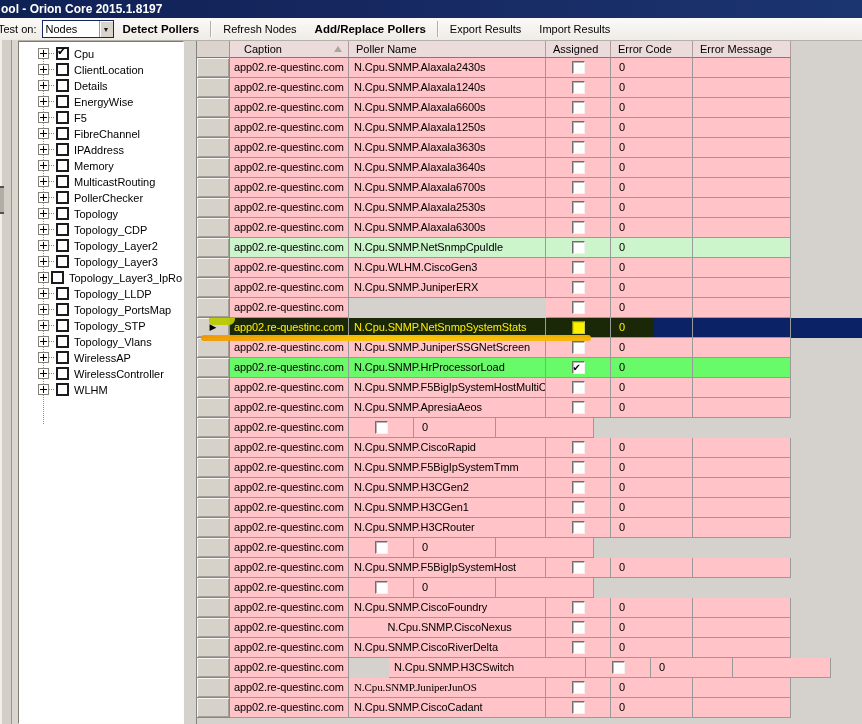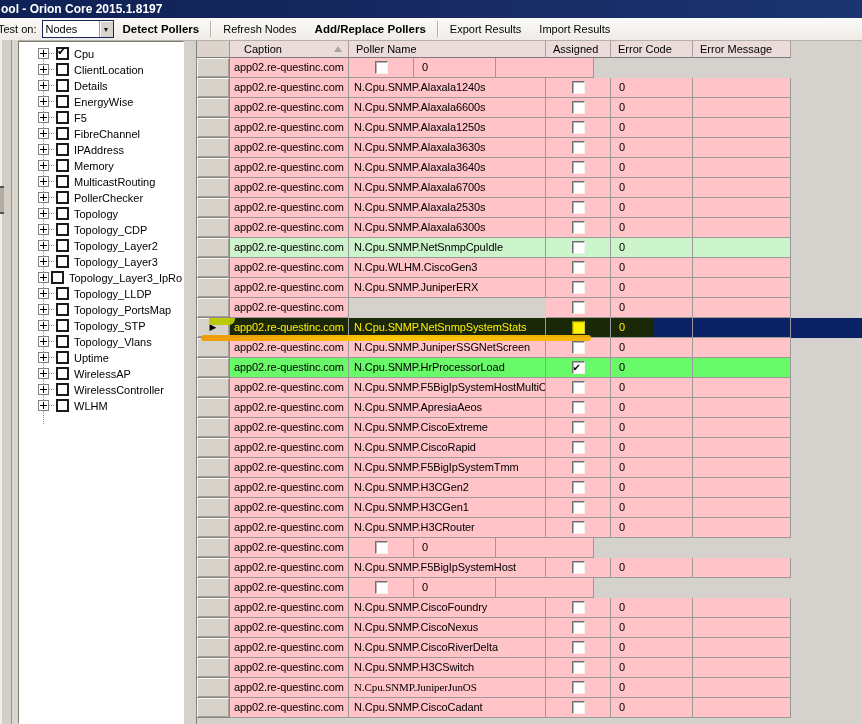--- a/index.html
+++ b/index.html
@@ -276,26 +276,20 @@
       <div class="tree-item">
         <div class="plus"></div>
         <div class="dash"></div>
         <div class="tcb"></div>
         <div class="tlabel">Topology_Vlans</div>
       </div>
       <div class="tree-item">
         <div class="plus"></div>
         <div class="dash"></div>
         <div class="tcb"></div>
-        <div class="tlabel">Uptime</div>
-      </div>
-      <div class="tree-item">
-        <div class="plus"></div>
-        <div class="dash"></div>
-        <div class="tcb"></div>
         <div class="tlabel">WirelessAP</div>
       </div>
       <div class="tree-item">
         <div class="plus"></div>
         <div class="dash"></div>
         <div class="tcb"></div>
         <div class="tlabel">WirelessController</div>
       </div>
       <div class="tree-item">
         <div class="plus"></div>
@@ -323,20 +317,21 @@
         <span>Error Code</span>
       </div>
       <div class="hcell" style="width: 98px;">
         <span>Error Message</span>
       </div>
     </div>
   <div id="grid-body">
       <div class="grid-row pink">
         <div class="rh"></div>
         <div class="cell" style="width: 119px; padding-left: 4px;">app02.re-questinc.com</div>
+        <div class="cell" style="width: 197px;">N.Cpu.SNMP.Alaxala2430s</div>
         <div class="cell assigned" style="width: 65px;">
           <div class="cb"></div>
         </div>
         <div class="cell" style="width: 82px; padding-left: 8px;">0</div>
         <div class="cell" style="width: 98px;"></div>
       </div>
       <div class="grid-row pink">
         <div class="rh"></div>
         <div class="cell" style="width: 119px; padding-left: 4px;">app02.re-questinc.com</div>
         <div class="cell" style="width: 197px;">N.Cpu.SNMP.Alaxala1240s</div>
@@ -507,21 +502,20 @@
         <div class="cell" style="width: 197px;">N.Cpu.SNMP.ApresiaAeos</div>
         <div class="cell assigned" style="width: 65px;">
           <div class="cb"></div>
         </div>
         <div class="cell" style="width: 82px; padding-left: 8px;">0</div>
         <div class="cell" style="width: 98px;"></div>
       </div>
       <div class="grid-row pink">
         <div class="rh"></div>
         <div class="cell" style="width: 119px; padding-left: 4px;">app02.re-questinc.com</div>
-        <div class="cell" style="width: 197px;">N.Cpu.SNMP.CiscoExtreme</div>
         <div class="cell assigned" style="width: 65px;">
           <div class="cb"></div>
         </div>
         <div class="cell" style="width: 82px; padding-left: 8px;">0</div>
         <div class="cell" style="width: 98px;"></div>
       </div>
       <div class="grid-row pink">
         <div class="rh"></div>
         <div class="cell" style="width: 119px; padding-left: 4px;">app02.re-questinc.com</div>
         <div class="cell" style="width: 197px;">N.Cpu.SNMP.CiscoRapid</div>
@@ -605,41 +599,41 @@
         <div class="cell" style="width: 197px;">N.Cpu.SNMP.CiscoFoundry</div>
         <div class="cell assigned" style="width: 65px;">
           <div class="cb"></div>
         </div>
         <div class="cell" style="width: 82px; padding-left: 8px;">0</div>
         <div class="cell" style="width: 98px;"></div>
       </div>
       <div class="grid-row pink">
         <div class="rh"></div>
         <div class="cell" style="width: 119px; padding-left: 4px;">app02.re-questinc.com</div>
-        <div class="cell" style="width: 197px;">N.Cpu.SNMP.CiscoNexus</div>
+        <div class="cell" style="width: 197px; text-align: center;">N.Cpu.SNMP.CiscoNexus</div>
         <div class="cell assigned" style="width: 65px;">
           <div class="cb"></div>
         </div>
         <div class="cell" style="width: 82px; padding-left: 8px;">0</div>
         <div class="cell" style="width: 98px;"></div>
       </div>
       <div class="grid-row pink">
         <div class="rh"></div>
         <div class="cell" style="width: 119px; padding-left: 4px;">app02.re-questinc.com</div>
         <div class="cell" style="width: 197px;">N.Cpu.SNMP.CiscoRiverDelta</div>
         <div class="cell assigned" style="width: 65px;">
           <div class="cb"></div>
         </div>
         <div class="cell" style="width: 82px; padding-left: 8px;">0</div>
         <div class="cell" style="width: 98px;"></div>
       </div>
       <div class="grid-row pink">
         <div class="rh"></div>
         <div class="cell" style="width: 119px; padding-left: 4px;">app02.re-questinc.com</div>
-        <div class="cell" style="width: 197px;">N.Cpu.SNMP.H3CSwitch</div>
+        <div class="cell" style="width: 197px; margin-left: 40px;">N.Cpu.SNMP.H3CSwitch</div>
         <div class="cell assigned" style="width: 65px;">
           <div class="cb"></div>
         </div>
         <div class="cell" style="width: 82px; padding-left: 8px;">0</div>
         <div class="cell" style="width: 98px;"></div>
       </div>
       <div class="grid-row pink">
         <div class="rh"></div>
         <div class="cell" style="width: 119px; padding-left: 4px;">app02.re-questinc.com</div>
         <div class="cell" style="width: 197px; font-family: Liberation Serif, serif;">N.Cpu.SNMP.JuniperJunOS</div>

